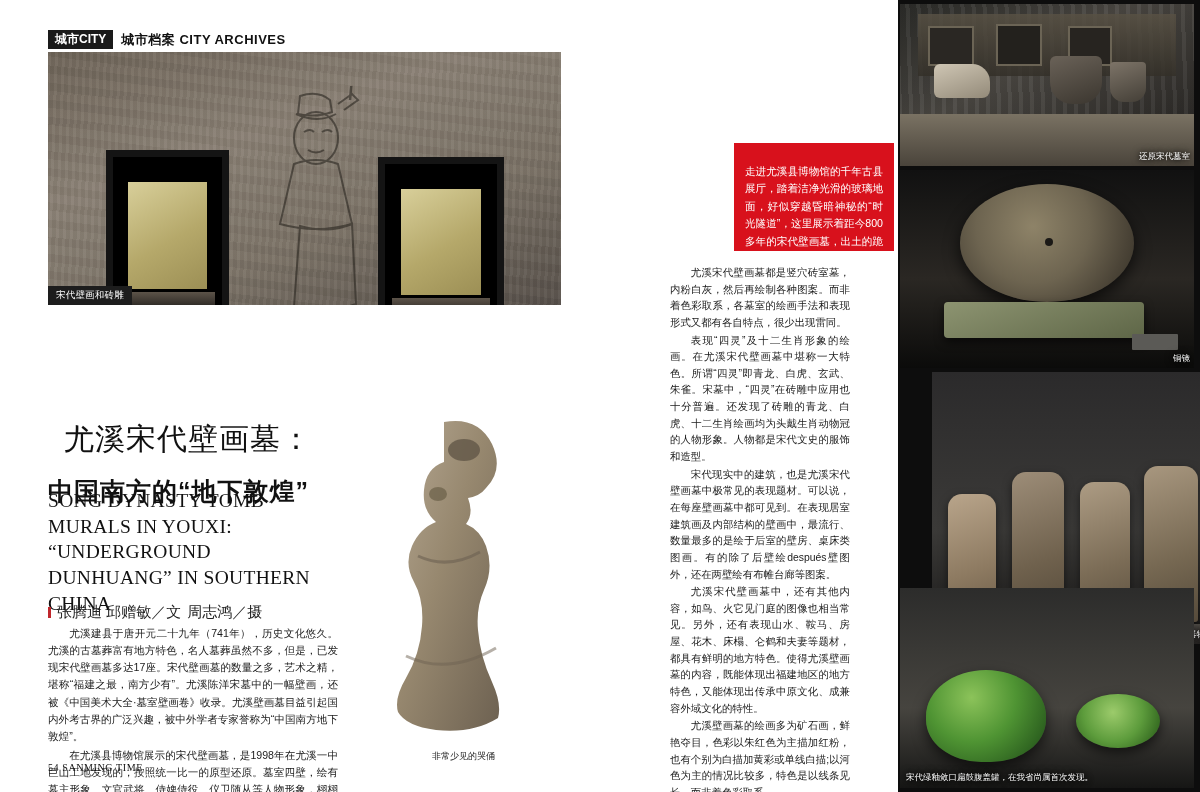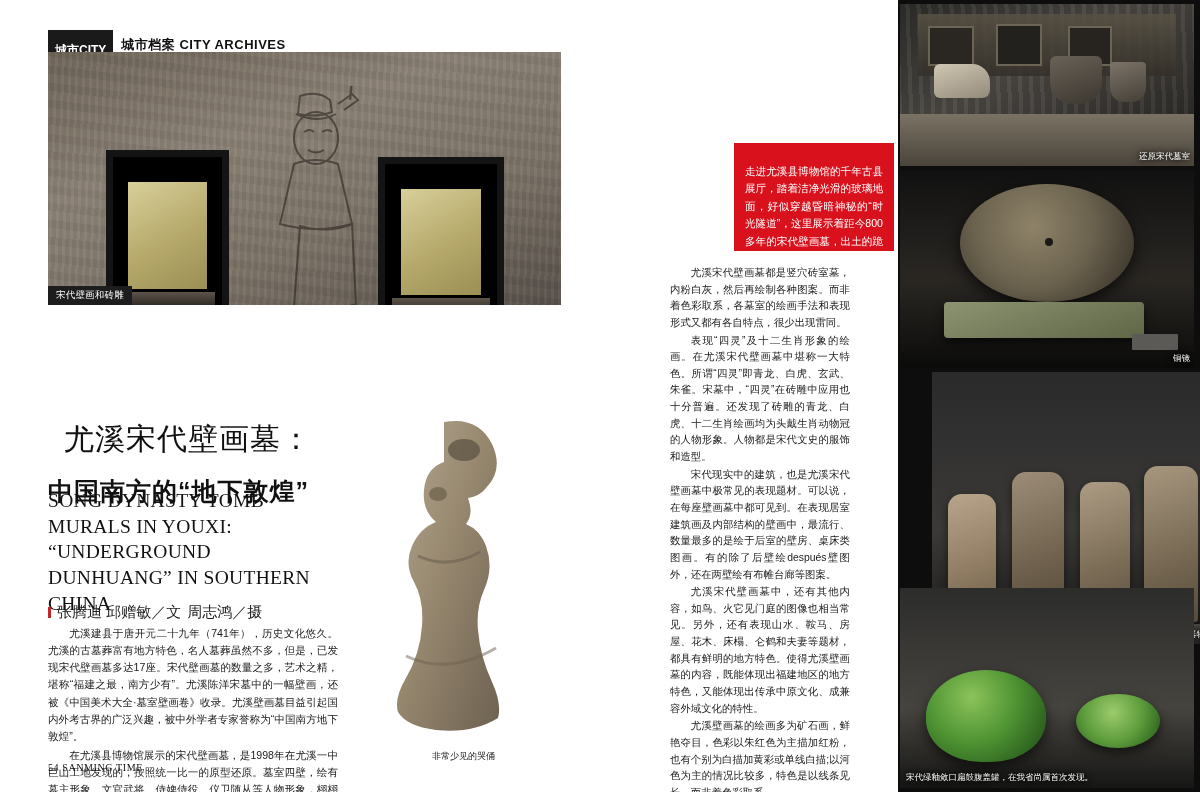--- a/index.html
+++ b/index.html
@@ -11,21 +11,21 @@
     position: relative;
   }
   .page { position: relative; width: 1200px; height: 792px; background: #fff; }
 
   
   .left-page { position: absolute; left: 0; top: 0; width: 894px; height: 792px; background: #fff; }
 
   .header-bar { position: absolute; left: 48px; top: 30px; display: flex; align-items: center; gap: 8px; }
   .header-tag {
     background: #1a1a1a; color: #fff; font-size: 12px; font-weight: bold;
-    padding: 14px 7px 3px 7px; letter-spacing: 0px; line-height: 1.1;
+    padding: 3px 7px 3px 7px; letter-spacing: 0px; line-height: 1.1;
   }
   .header-title { font-size: 13px; font-weight: bold; color: #111; letter-spacing: .5px; }
 
   .hero-photo {
     position: absolute; left: 48px; top: 52px; width: 513px; height: 253px;
     background: linear-gradient(160deg,#6e6458 0%, #8a8074 35%, #7b7266 65%, #57504a 100%);
     overflow: hidden;
   }
   .hero-photo .wall-texture {
     position:absolute; inset:0;

